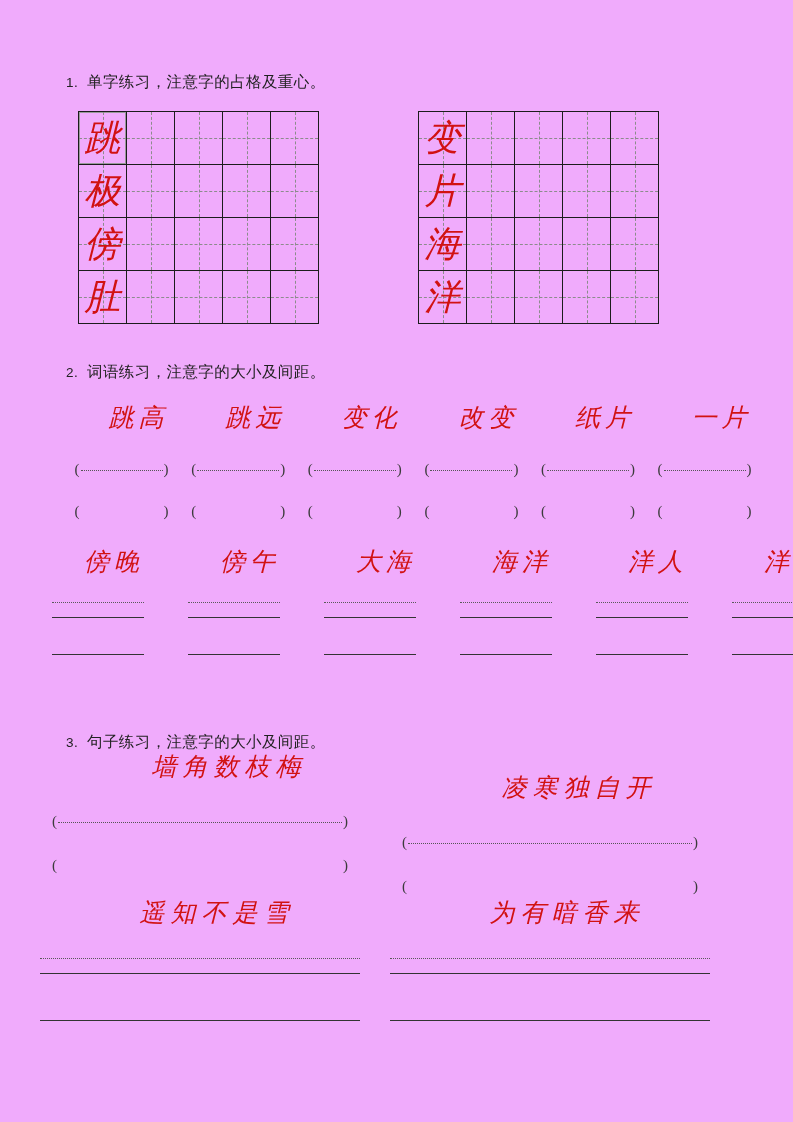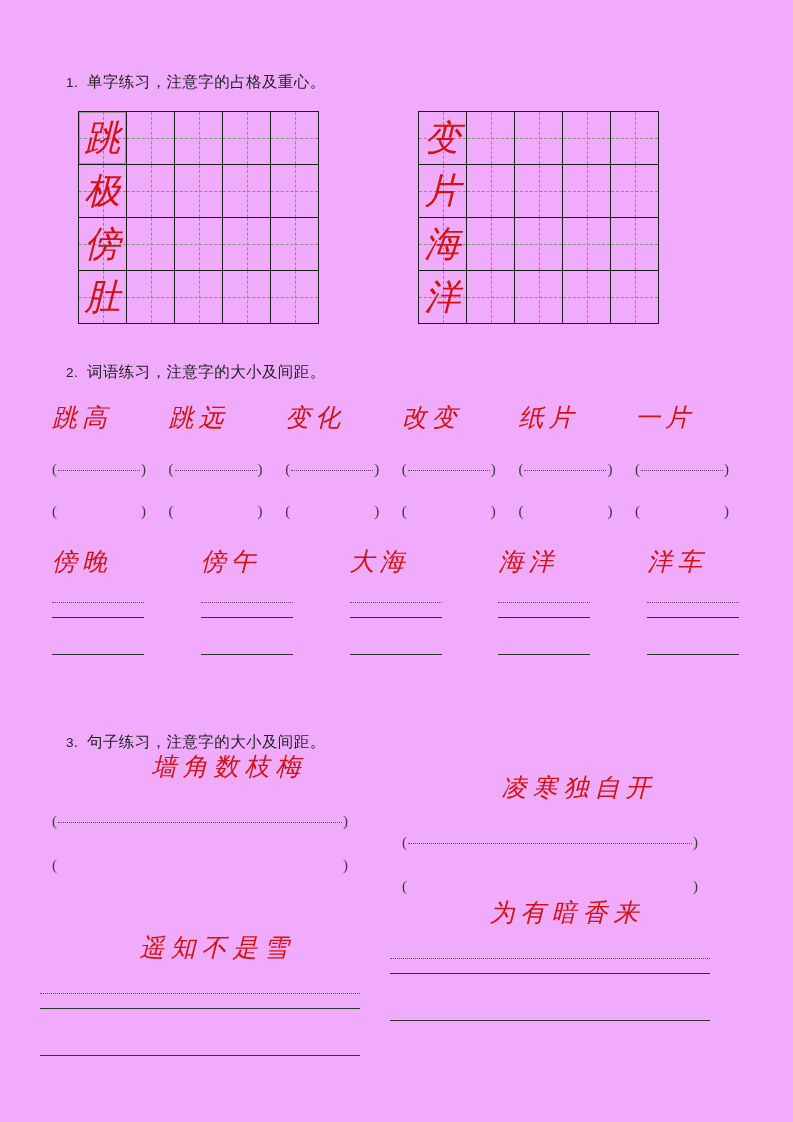--- a/index.html
+++ b/index.html
@@ -103,21 +103,21 @@
     width: 700px;
     display: flex;
   }
   #word-row-1 { top: 404px; }
   #word-row-2 { top: 548px; gap: 44px; }
 
   .word-col {
     width: 116.6px;
     display: flex;
     flex-direction: column;
-    align-items: flex-start;
+    align-items: flex-end;
   }
 
   .word-text {
     font-family: "DejaVu Sans", "Liberation Sans", sans-serif;
     font-size: 25px;
     line-height: 1.15;
     color: #d11212;
     font-style: italic;
     letter-spacing: 5px;
     white-space: nowrap;
@@ -168,21 +168,21 @@
   }
   .rule-solid.gap { margin-top: 36px; }
 
   
   .sentence-block {
     position: absolute;
     width: 320px;
   }
   #sent-1 { left: 52px;  top: 752px; }
   #sent-2 { left: 402px; top: 752px; margin-top: 21px; }
-  #sent-3 { left: 40px;  top: 898px; margin-top: 35px; }
+  #sent-3 { left: 40px;  top: 898px; }
   #sent-4 { left: 390px; top: 898px; }
 
   .sentence-text {
     font-family: "DejaVu Sans", "Liberation Sans", sans-serif;
     font-size: 25px;
     line-height: 1.2;
     color: #d11212;
     font-style: italic;
     letter-spacing: 6px;
     white-space: nowrap;
@@ -428,20 +428,26 @@
       <div class="rule-solid"></div>
       <div class="rule-solid gap"></div>
     </div>
     <div class="word-col">
       <div class="word-text">海洋</div>
       <div class="rule-dotted"></div>
       <div class="rule-solid"></div>
       <div class="rule-solid gap"></div>
     </div>
     <div class="word-col">
+      <div class="word-text">洋人</div>
+      <div class="rule-dotted"></div>
+      <div class="rule-solid"></div>
+      <div class="rule-solid gap"></div>
+    </div>
+    <div class="word-col">
       <div class="word-text">洋车</div>
       <div class="rule-dotted"></div>
       <div class="rule-solid"></div>
       <div class="rule-solid gap"></div>
     </div>
   </div>
 
   <div class="section-heading" id="heading-3">
     <span class="num">3.</span><span>句子练习，注意字的大小及间距。</span>
   </div>

